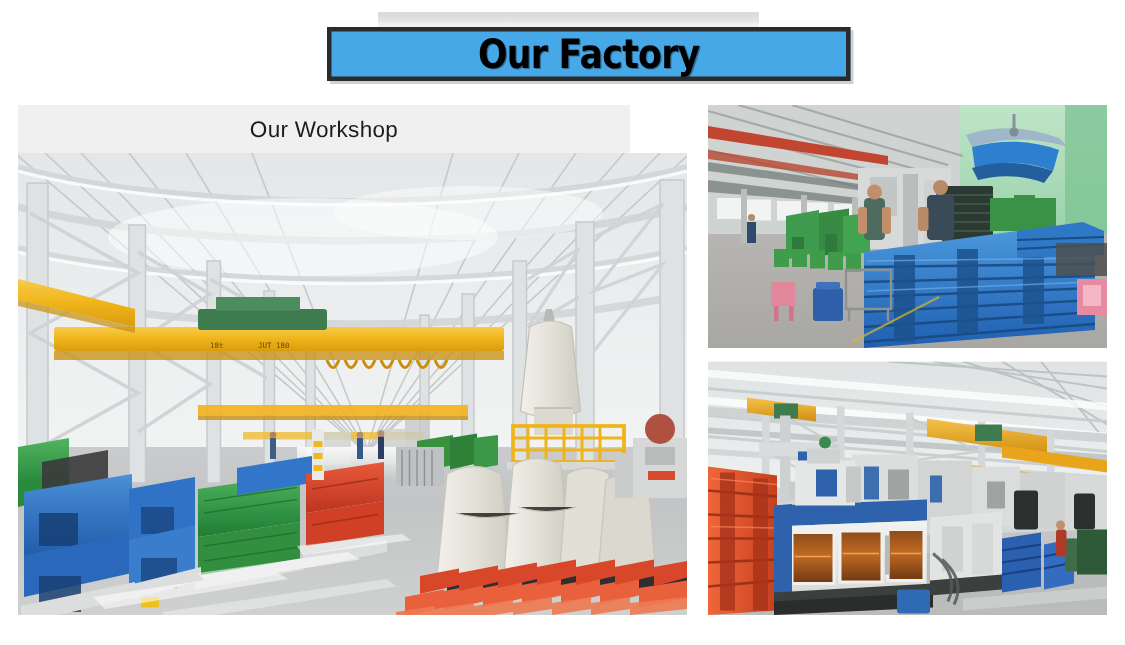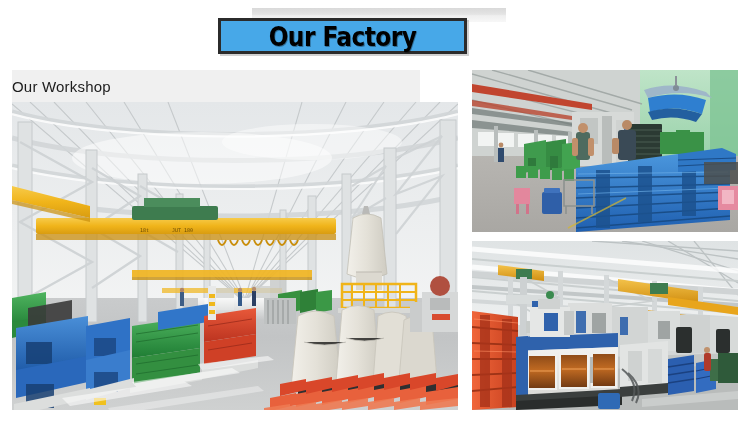--- a/index.html
+++ b/index.html
@@ -21,21 +21,21 @@
     left: 252px;
     top: 8px;
     width: 254px;
     height: 14px;
     background: linear-gradient(180deg, #d9d9d9 0%, #e4e4e4 45%, #efefef 55%, #f7f7f7 100%);
   }
   #title-banner {
     position: absolute;
     left: 218px;
     top: 18px;
-    width: 249px;
+    width: 349px;
     height: 36px;
     background: #47a8e8;
     border: 3px solid #2b2b2b;
     box-sizing: border-box;
     box-shadow: 2px 2px 0 rgba(0,0,0,0.18);
   }
   #title-text {
     position: absolute;
     left: 0; top: 0; right: 0; bottom: 0;
     display: flex;
@@ -64,21 +64,21 @@
     height: 340px;
   }
   #workshop-caption-band {
     position: absolute;
     left: 0; top: 0;
     width: 408px;
     height: 32px;
     background: #f0f0f0;
     display: flex;
     align-items: center;
-    justify-content: flex-start;
+    justify-content: center;
   }
   #workshop-caption-text {
     font-family: "Liberation Sans", sans-serif;
     font-size: 15px;
     color: #1c1c1c;
     letter-spacing: 0.2px;
   }
   #main-photo {
     position: absolute;
     left: 0;

